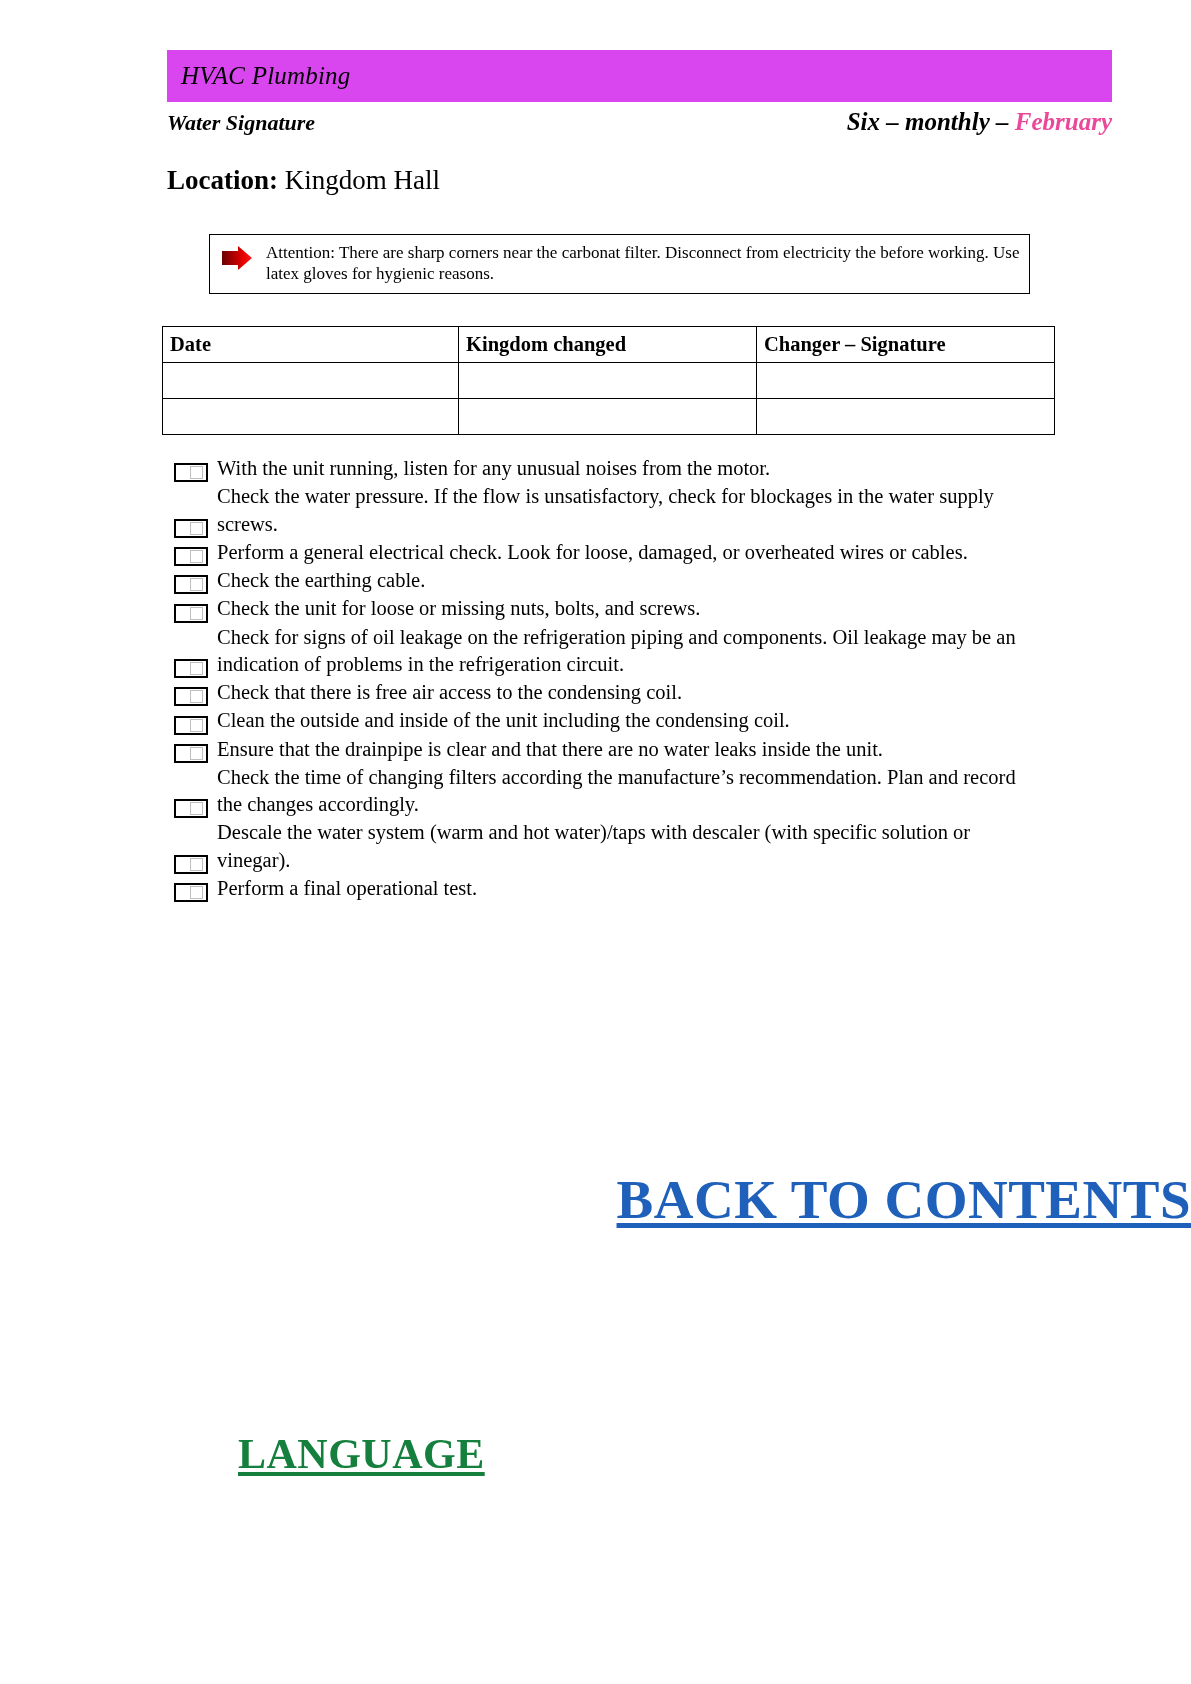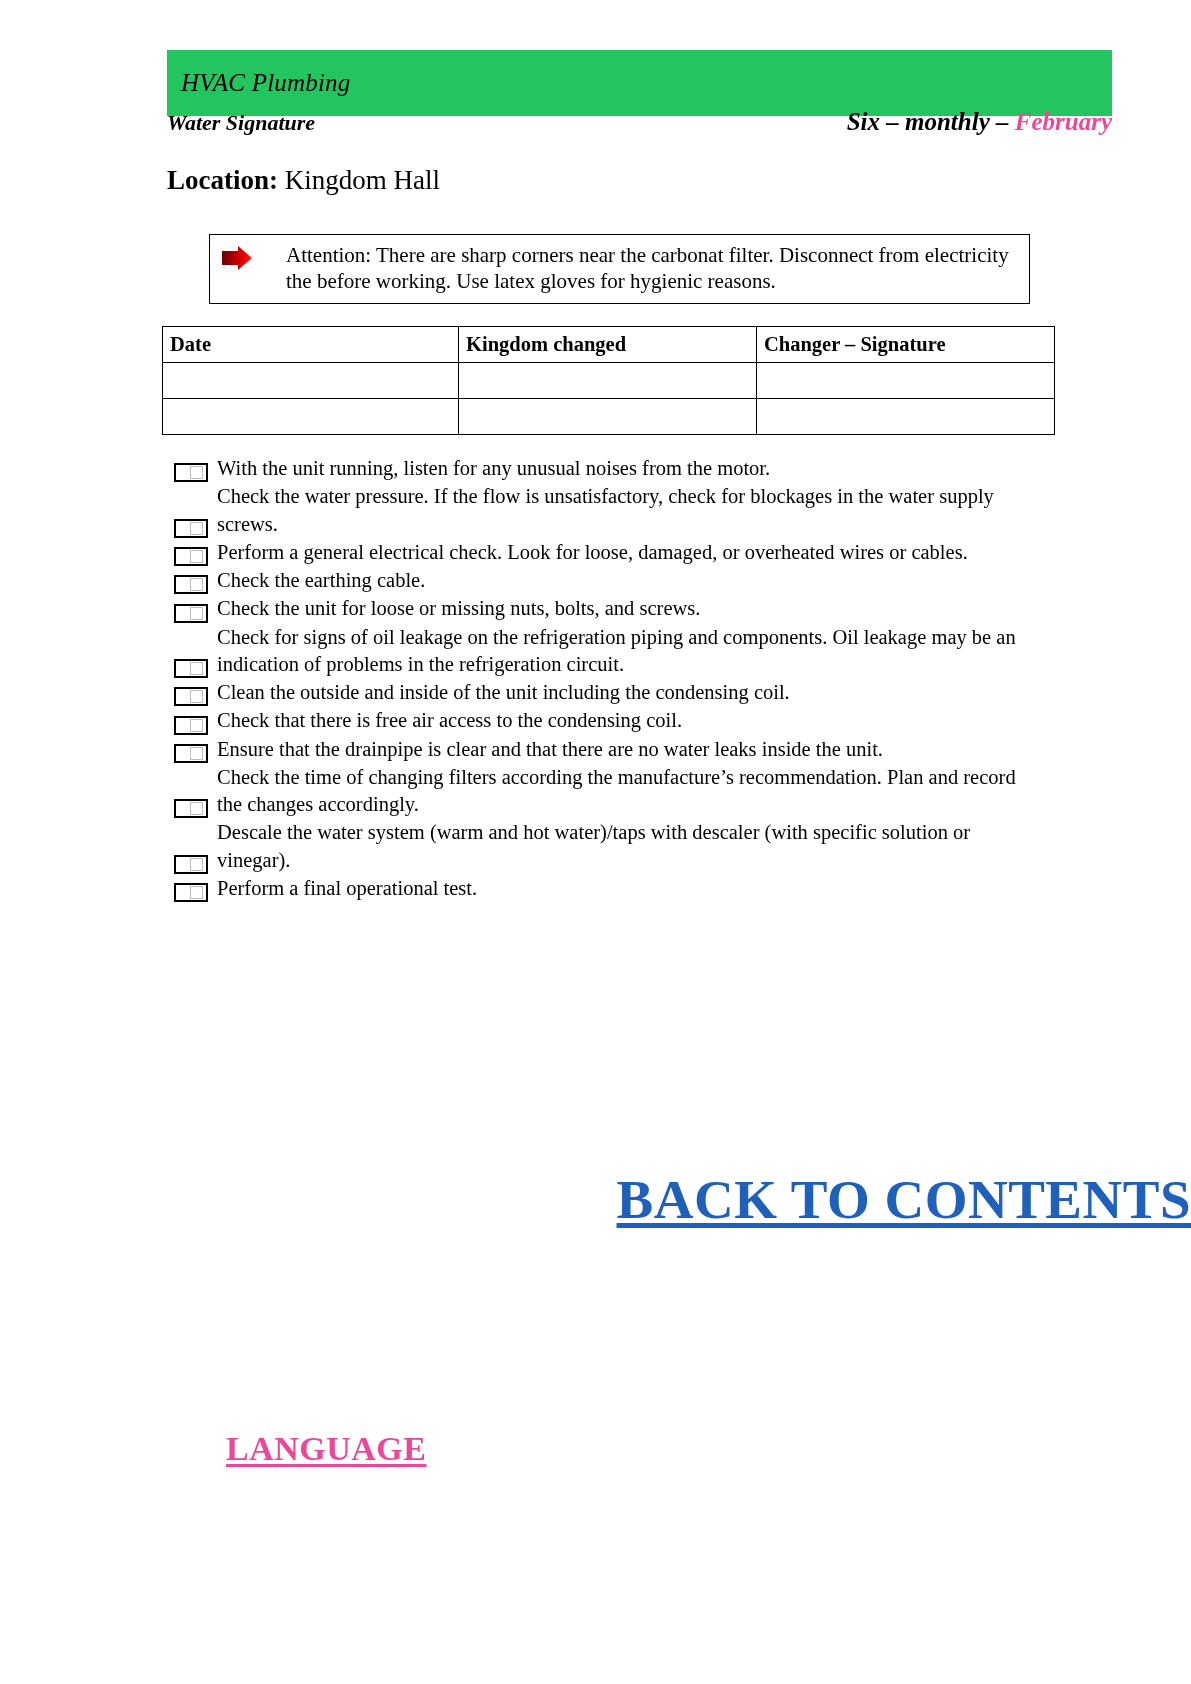--- a/index.html
+++ b/index.html
@@ -23,22 +23,22 @@
     height: 1684px;
     box-sizing: border-box;
   }
 
   
   .header-band {
     position: absolute;
     left: 167px;
     top: 50px;
     width: 945px;
-    height: 66px;
-    background: #22c55e;
+    height: 52px;
+    background: #d946ef;
     display: flex;
     align-items: center;
   }
   .header-band-text {
     font-size: 25px;
     font-style: italic;
     font-weight: 400;
     padding-left: 14px;
     letter-spacing: 0.2px;
   }
@@ -101,24 +101,23 @@
     align-items: flex-start;
   }
   .attn-arrow {
     flex: 0 0 auto;
     width: 34px;
     height: 26px;
     margin-top: 4px;
     margin-right: 12px;
   }
   .attention-text {
-    font-size: 21px;
+    font-size: 17px;
     line-height: 1.26;
     padding-top: 1px;
-    margin-left: 20px;
   }
 
   
   .log-table {
     position: absolute;
     left: 162px;
     top: 326px;
     width: 868px;
     border-collapse: collapse;
     table-layout: fixed;
@@ -195,26 +194,27 @@
     text-underline-offset: 5px;
     letter-spacing: 0.5px;
   }
 
   .language-link {
     position: absolute;
     left: 226px;
     top: 1430px;
   }
   .language-link a {
-    font-size: 34px;
-    font-weight: bold;
-    color: #ec4899;
+    font-size: 42px;
+    font-weight: bold;
+    color: #15803d;
     text-decoration: underline;
     text-underline-offset: 4px;
     letter-spacing: 0.5px;
+    margin-left: 12px;
   }
 </style>
 </head>
 <body>
 
 <div class="page">
 
   <div class="header-band">
     <span class="header-band-text">HVAC Plumbing</span>
   </div>
@@ -290,25 +290,25 @@
     <div class="check-item">
       <span class="checkbox"></span>
       <span class="check-text">Check the unit for loose or missing nuts, bolts, and screws.</span>
     </div>
     <div class="check-item">
       <span class="checkbox"></span>
       <span class="check-text">Check for signs of oil leakage on the refrigeration piping and components.  Oil leakage may be an indication of problems in the refrigeration circuit.</span>
     </div>
     <div class="check-item">
       <span class="checkbox"></span>
+      <span class="check-text">Check that there is free air access to the condensing coil.</span>
+    </div>
+    <div class="check-item">
+      <span class="checkbox"></span>
       <span class="check-text">Clean the outside and inside of the unit including the condensing coil.</span>
-    </div>
-    <div class="check-item">
-      <span class="checkbox"></span>
-      <span class="check-text">Check that there is free air access to the condensing coil.</span>
     </div>
     <div class="check-item">
       <span class="checkbox"></span>
       <span class="check-text">Ensure that the drainpipe is clear and that there are no water leaks inside the unit.</span>
     </div>
     <div class="check-item">
       <span class="checkbox"></span>
       <span class="check-text">Check the time of changing filters according the manufacture’s recommendation. Plan and record the changes accordingly.</span>
     </div>
     <div class="check-item">

